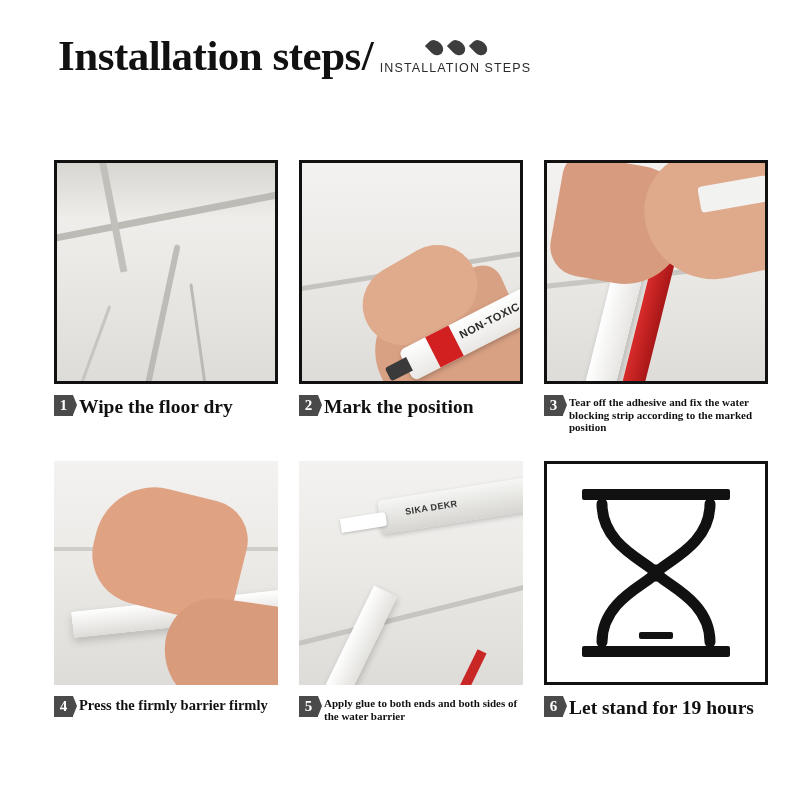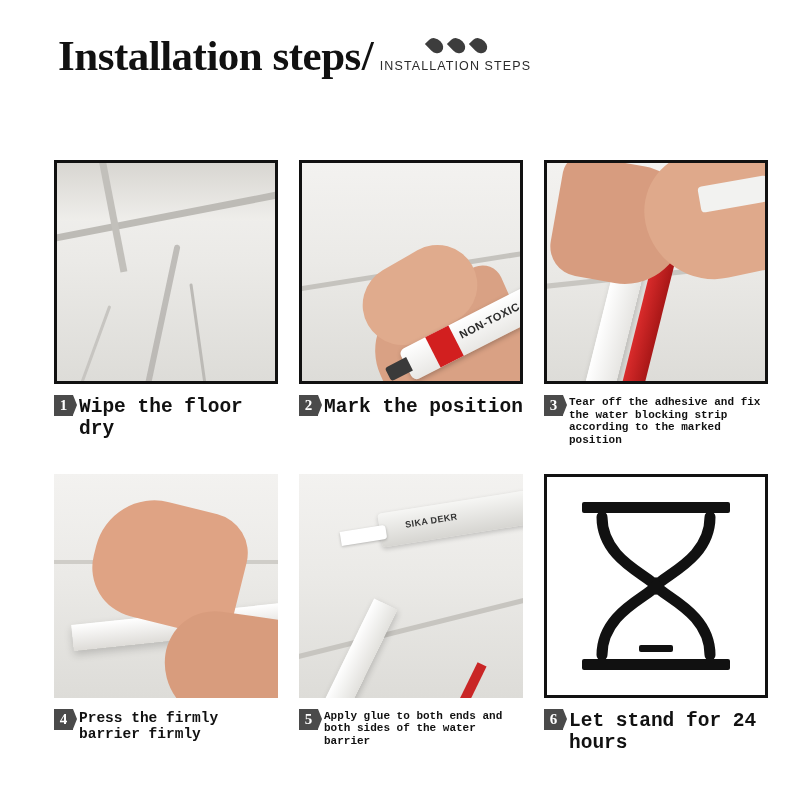--- a/index.html
+++ b/index.html
@@ -19,21 +19,21 @@
     height: 800px;
     box-sizing: border-box;
   }
 
   
   .header {
     position: absolute;
     left: 58px;
     top: 34px;
     display: flex;
-    align-items: center;
+    align-items: flex-end;
   }
   .header-title {
     font-family: "Liberation Serif", serif;
     font-weight: bold;
     font-size: 43px;
     letter-spacing: -0.5px;
     color: #111111;
     line-height: 1;
     white-space: nowrap;
   }
@@ -123,21 +123,21 @@
     position: absolute;
     right: -4px;
     top: 0;
     width: 0;
     height: 0;
     border-top: 10.5px solid transparent;
     border-bottom: 10.5px solid transparent;
     border-left: 4px solid #4a4a4a;
   }
   .cap-text {
-    font-family: Liberation Mono, monospace;
+    font-family: Liberation Serif, serif;
     font-weight: bold;
     color: #111111;
     line-height: 1.15;
     padding-top: 1px;
   }
   .cap-lg { font-size: 19.5px; }
   .cap-md { font-size: 14.5px; }
   .cap-sm { font-size: 11px; }
 
   .row2 { margin-top: 27px; }
@@ -452,19 +452,19 @@
                 <path d="M8 4 C8 46 54 62 62 73 C70 62 116 46 116 4" fill="none" stroke="#111111" stroke-width="11" stroke-linecap="round"></path>
                 <path d="M8 142 C8 100 54 84 62 73 C70 84 116 100 116 142" fill="none" stroke="#111111" stroke-width="11" stroke-linecap="round"></path>
               </svg>
             </div>
             <div class="hg-sand"></div>
             <div class="hg-bar hg-bot"></div>
           </div>
         </div>
         <div class="caption">
           <div class="num">6</div>
-          <div class="cap-text cap-lg">Let stand for 24 hours</div>
+          <div class="cap-text cap-lg">Let stand for 19 hours</div>
         </div>
       </div>
 
     </div>
   </div>
 </div>
 
 </body></html>

